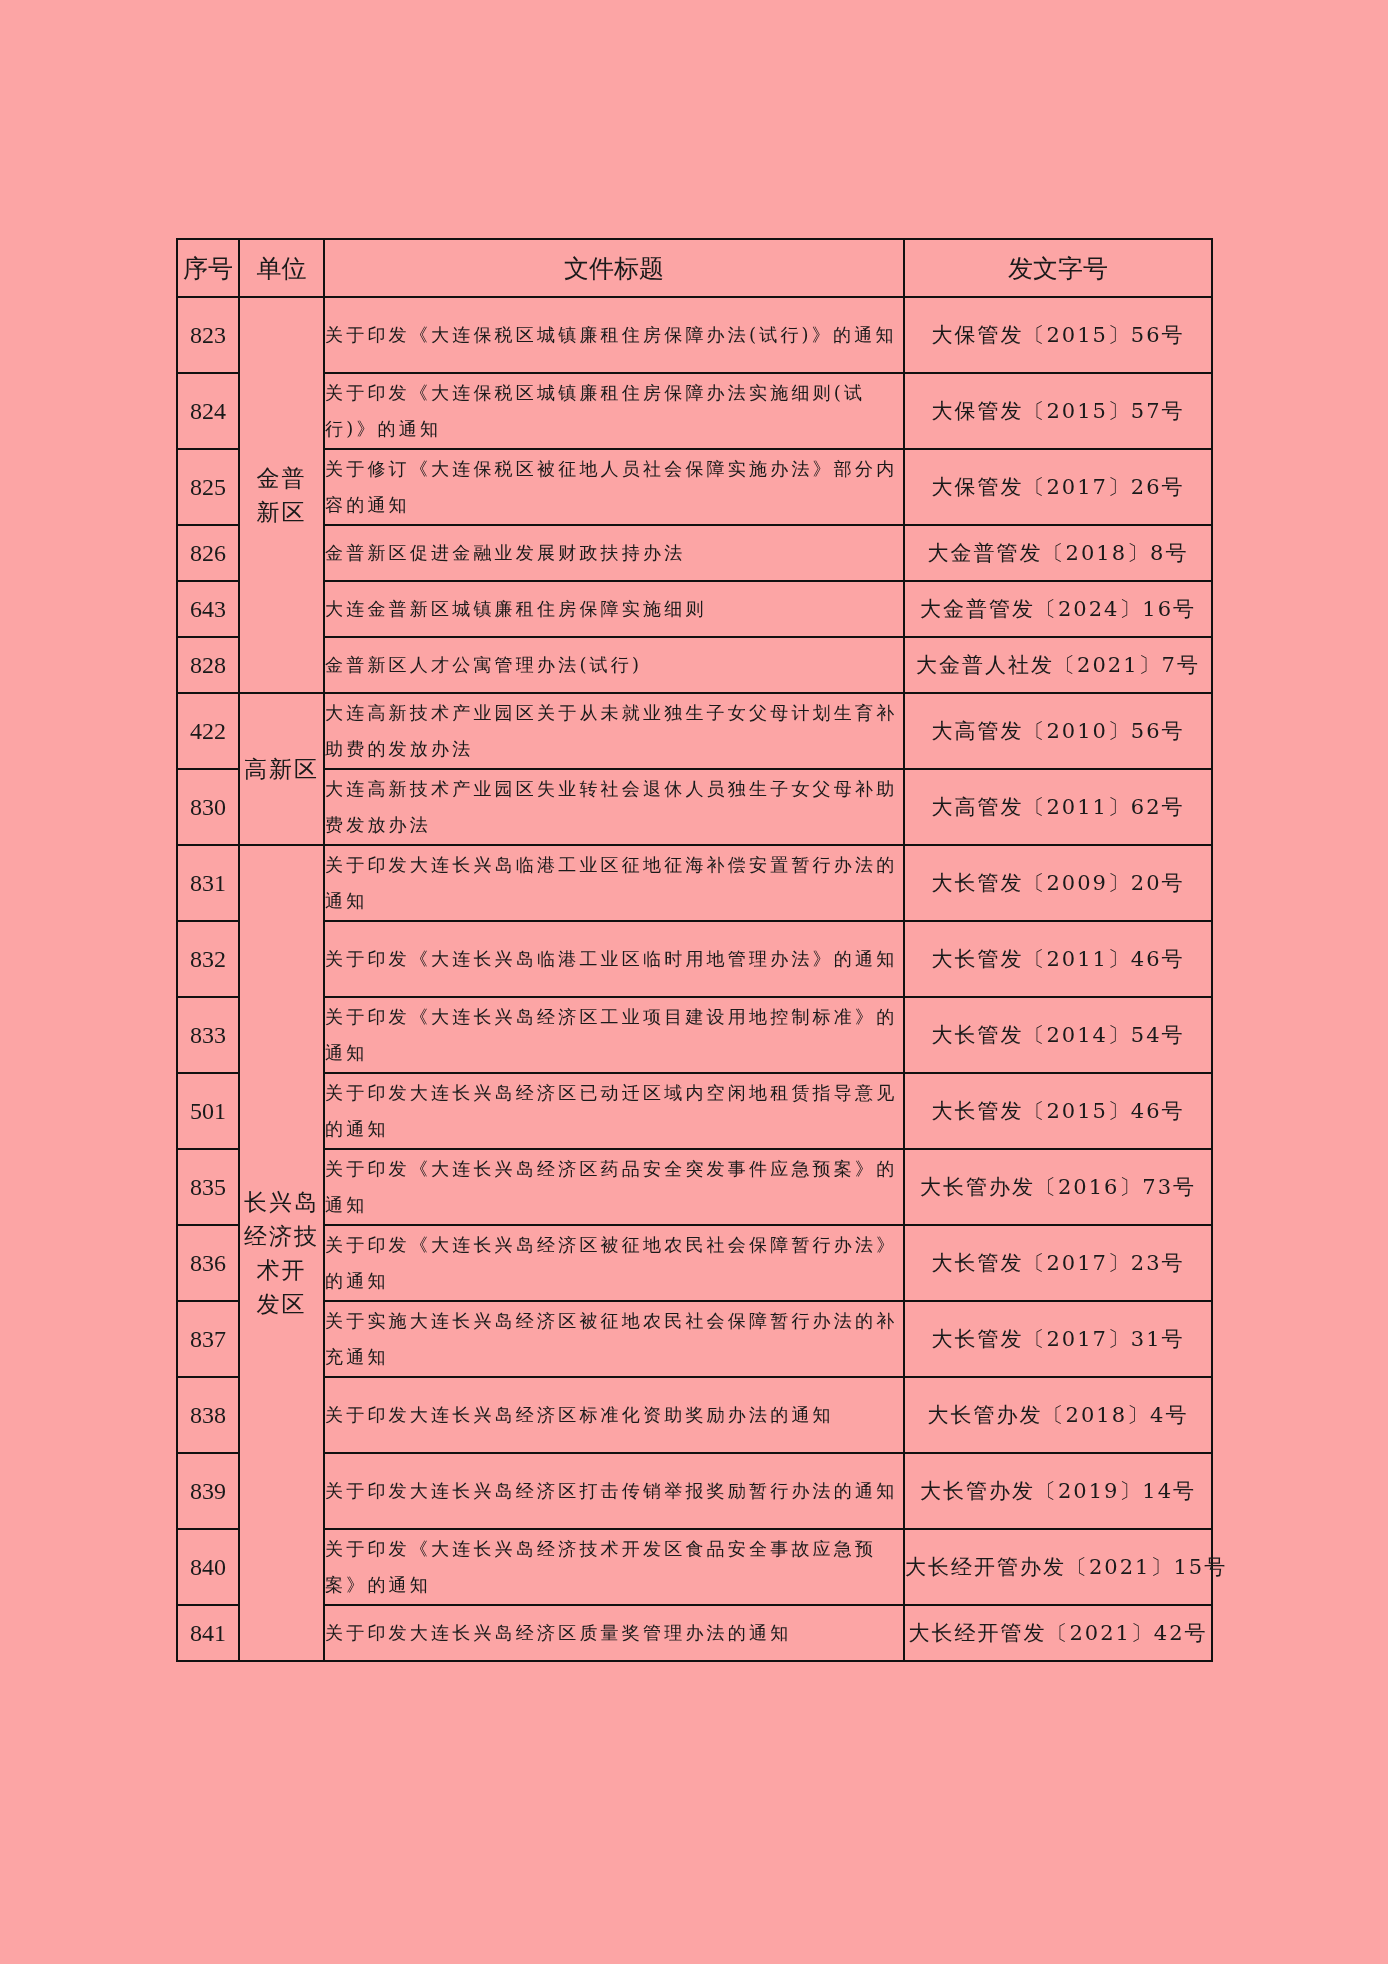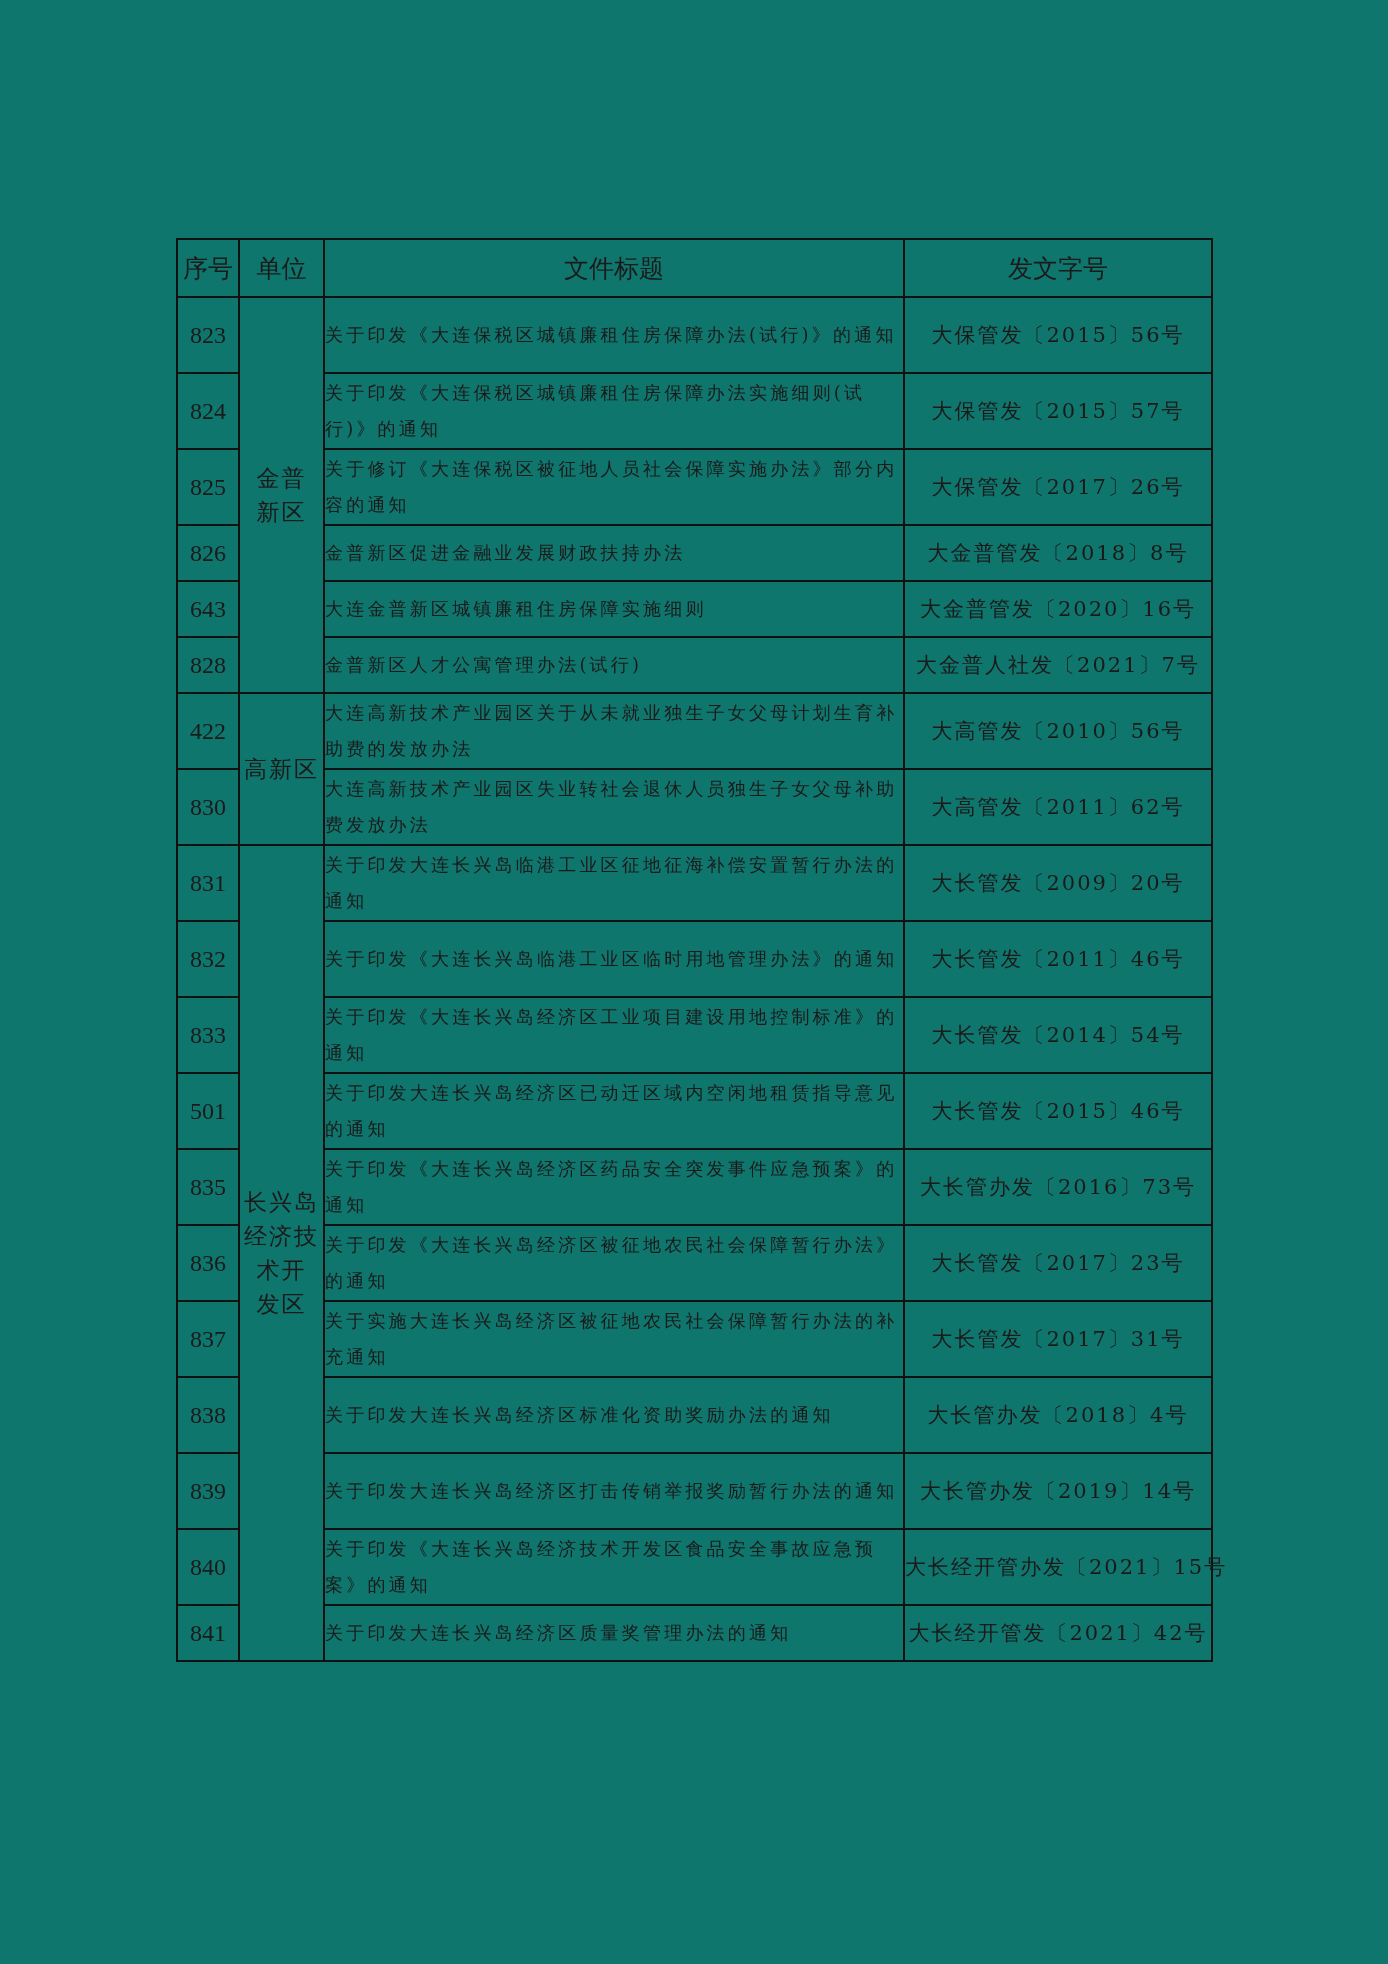--- a/index.html
+++ b/index.html
@@ -1,18 +1,18 @@
 <!DOCTYPE html>
 <html><head>
 <meta charset="utf-8">
 <style>
   html, body { margin: 0; padding: 0; background: #ffffff; }
   body { width: 1388px; height: 1964px; position: relative; overflow: hidden;
          font-family: "DejaVu Serif", "Liberation Serif", serif; color: #1a1a1a; }
-  .page { position: absolute; left: 0; top: 0; width: 1388px; height: 1964px; background: #0f766e; }
+  .page { position: absolute; left: 0; top: 0; width: 1388px; height: 1964px; background: #fca5a5; }
   table.doc-table {
     position: absolute; left: 176px; top: 238px; width: 1035px;
     border-collapse: collapse; table-layout: fixed;
   }
   table.doc-table td, table.doc-table th {
     border: 2.5px solid #111; padding: 0; vertical-align: middle;
   }
   th { font-family: "DejaVu Sans", "Liberation Sans", sans-serif; font-weight: normal;
        font-size: 25px; height: 56px; text-align: center; }
   td.num { text-align: center; font-size: 24px; font-family: "Liberation Serif", serif; }
@@ -66,21 +66,21 @@
         <td class="code">大保管发〔2017〕26号</td>
       </tr>
       <tr class="r1">
         <td class="num">826</td>
         <td class="title">金普新区促进金融业发展财政扶持办法</td>
         <td class="code">大金普管发〔2018〕8号</td>
       </tr>
       <tr class="r1">
         <td class="num">643</td>
         <td class="title">大连金普新区城镇廉租住房保障实施细则</td>
-        <td class="code">大金普管发〔2020〕16号</td>
+        <td class="code">大金普管发〔2024〕16号</td>
       </tr>
       <tr class="r1">
         <td class="num">828</td>
         <td class="title">金普新区人才公寓管理办法(试行)</td>
         <td class="code">大金普人社发〔2021〕7号</td>
       </tr>
 
       <tr class="r2">
         <td class="num">422</td>
         <td class="unit" rowspan="2">

